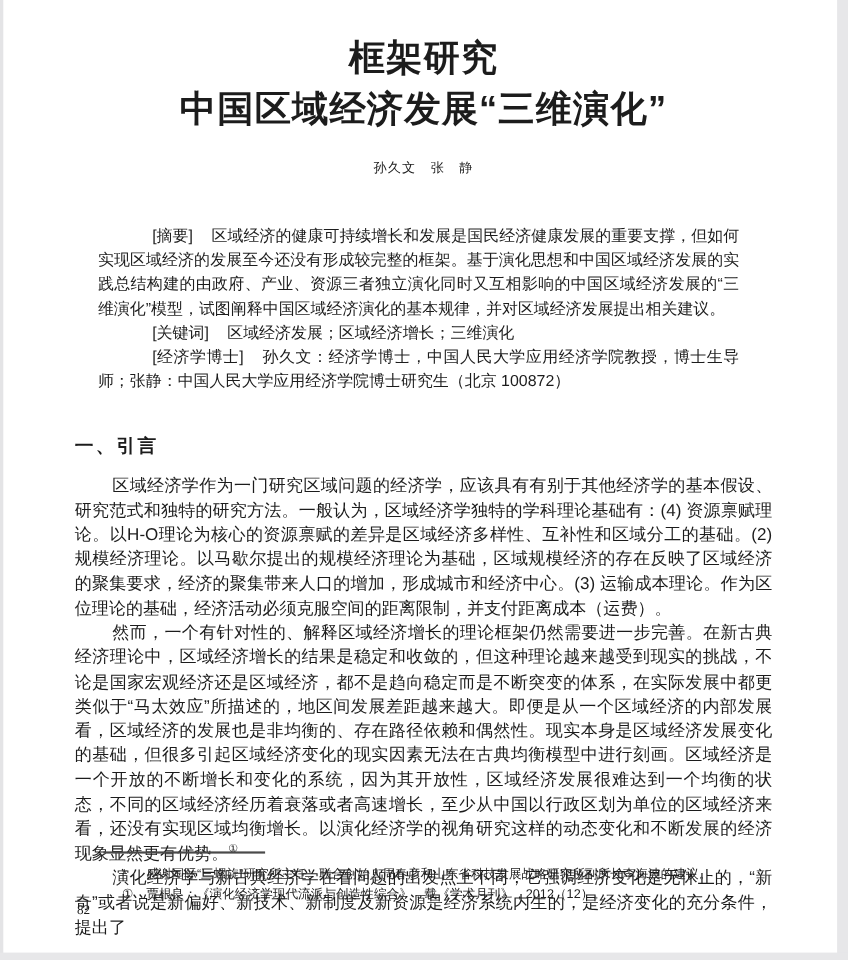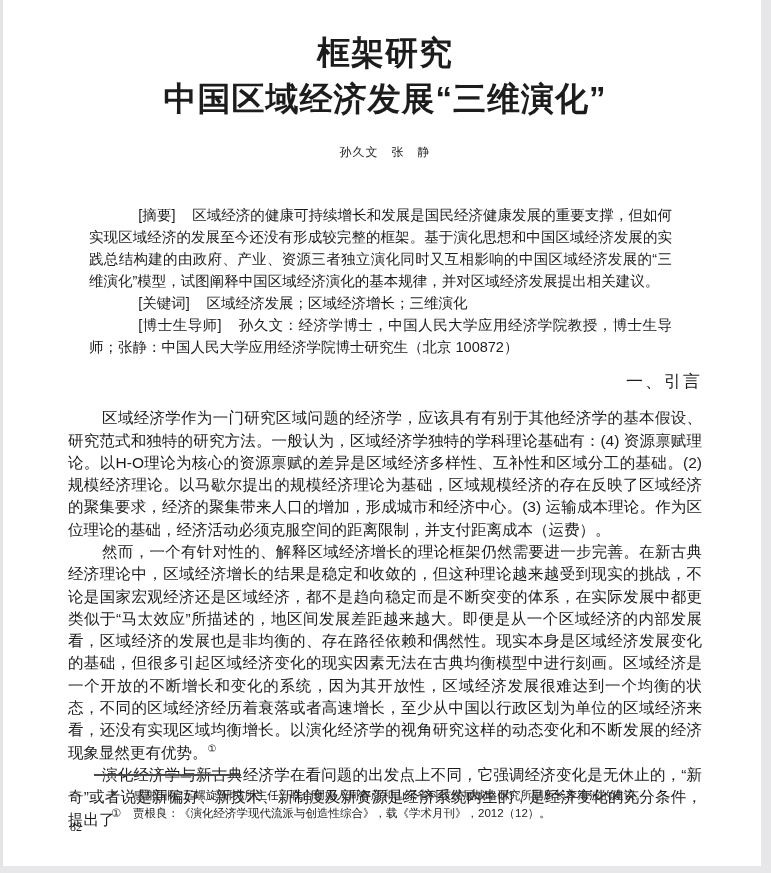--- a/index.html
+++ b/index.html
@@ -39,24 +39,24 @@
   .meta-block {
     margin: 43px 30px 0 21px;
     font-size: 14.5px;
     line-height: 22px;
     text-align: justify;
   }
   .meta-block p { margin: 0; text-indent: 3.4em; }
   .meta-label { margin-right: 1.15em; }
 
   .section-heading {
-    margin-top: 12px;
-    text-align: right;
+    margin-top: 36px;
+    text-align: left;
     font-size: 17px;
-    font-weight: 400;
+    font-weight: 700;
     letter-spacing: 2px;
   }
 
   .body-text {
     margin-top: 14px;
     font-size: 15.5px;
     line-height: 22.3px;
     text-align: justify;
   }
   .body-text p { margin: 0; text-indent: 2.2em; }
@@ -94,21 +94,21 @@
     <div class="authors">孙久文　张　静</div>
 
     <div class="meta-block">
       <p>
         <span class="meta-label">[摘要]</span><span>区域经济的健康可持续增长和发展是国民经济健康发展的重要支撑，但如何实现区域经济的发展至今还没有形成较完整的框架。基于演化思想和中国区域经济发展的实践总结构建的由政府、产业、资源三者独立演化同时又互相影响的中国区域经济发展的“三维演化”模型，试图阐释中国区域经济演化的基本规律，并对区域经济发展提出相关建议。</span>
       </p>
       <p>
         <span class="meta-label">[关键词]</span><span>区域经济发展；区域经济增长；三维演化</span>
       </p>
       <p>
-        <span class="meta-label">[博士生导师]</span><span>孙久文：经济学博士，中国人民大学应用经济学院教授，博士生导师；张静：中国人民大学应用经济学院博士研究生（北京 100872）</span>
+        <span class="meta-label">[经济学博士]</span><span>孙久文：经济学博士，中国人民大学应用经济学院教授，博士生导师；张静：中国人民大学应用经济学院博士研究生（北京 100872）</span>
       </p>
     </div>
 
     <h2 class="section-heading">一、引言</h2>
 
     <div class="body-text">
       <p>区域经济学作为一门研究区域问题的经济学，应该具有有别于其他经济学的基本假设、研究范式和独特的研究方法。一般认为，区域经济学独特的学科理论基础有：(4) 资源禀赋理论。以H-O理论为核心的资源禀赋的差异是区域经济多样性、互补性和区域分工的基础。(2) 规模经济理论。以马歇尔提出的规模经济理论为基础，区域规模经济的存在反映了区域经济的聚集要求，经济的聚集带来人口的增加，形成城市和经济中心。(3) 运输成本理论。作为区位理论的基础，经济活动必须克服空间的距离限制，并支付距离成本（运费）。</p>
       <p><span>然而，一个有针对性的、解释区域经济增长的理论框架仍然需要进一步完善。在新古典经济理论中，区域经济增长的结果是稳定和收敛的，但这种理论越来越受到现实的挑战，不论是国家宏观经济还是区域经济，都不是趋向稳定而是不断突变的体系，在实际发展中都更类似于“马太效应”所描述的，地区间发展差距越来越大。即便是从一个区域经济的内部发展看，区域经济的发展也是非均衡的、存在路径依赖和偶然性。现实本身是区域经济发展变化的基础，但很多引起区域经济变化的现实因素无法在古典均衡模型中进行刻画。区域经济是一个开放的不断增长和变化的系统，因为其开放性，区域经济发展很难达到一个均衡的状态，不同的区域经济经历着衰落或者高速增长，至少从中国以行政区划为单位的区域经济来看，还没有实现区域均衡增长。以演化经济学的视角研究这样的动态变化和不断发展的经济现象显然更有优势。</span><sup class="note-ref">①</sup></p>
       <p>演化经济学与新古典经济学在看问题的出发点上不同，它强调经济变化是无休止的，“新奇”或者说是新偏好、新技术、新制度及新资源是经济系统内生的，是经济变化的充分条件，提出了</p>
     </div>

